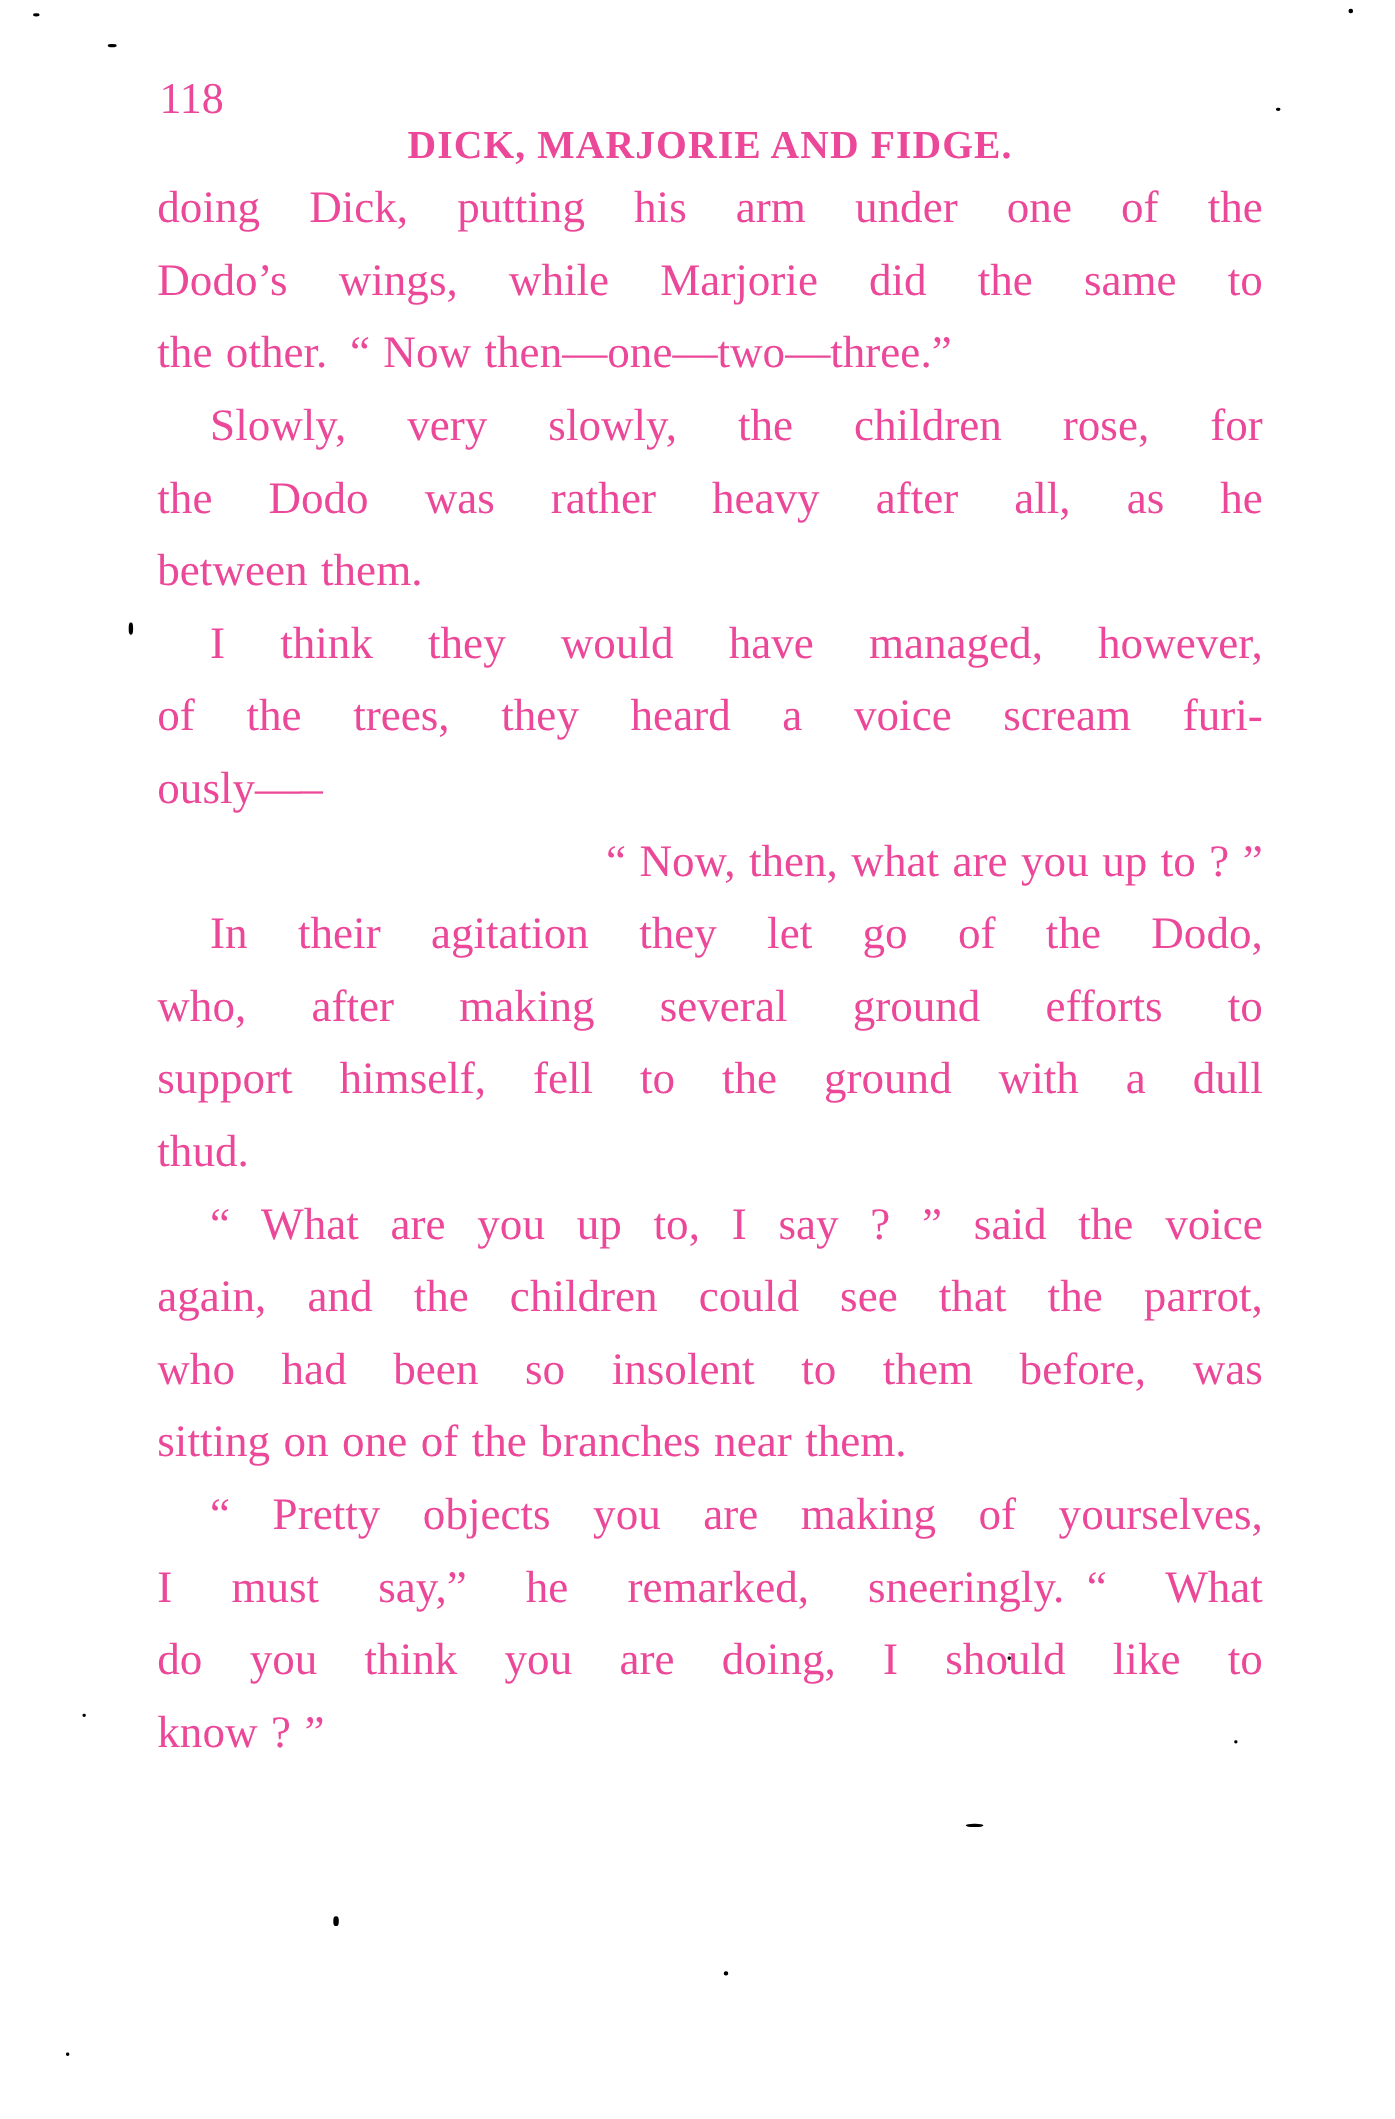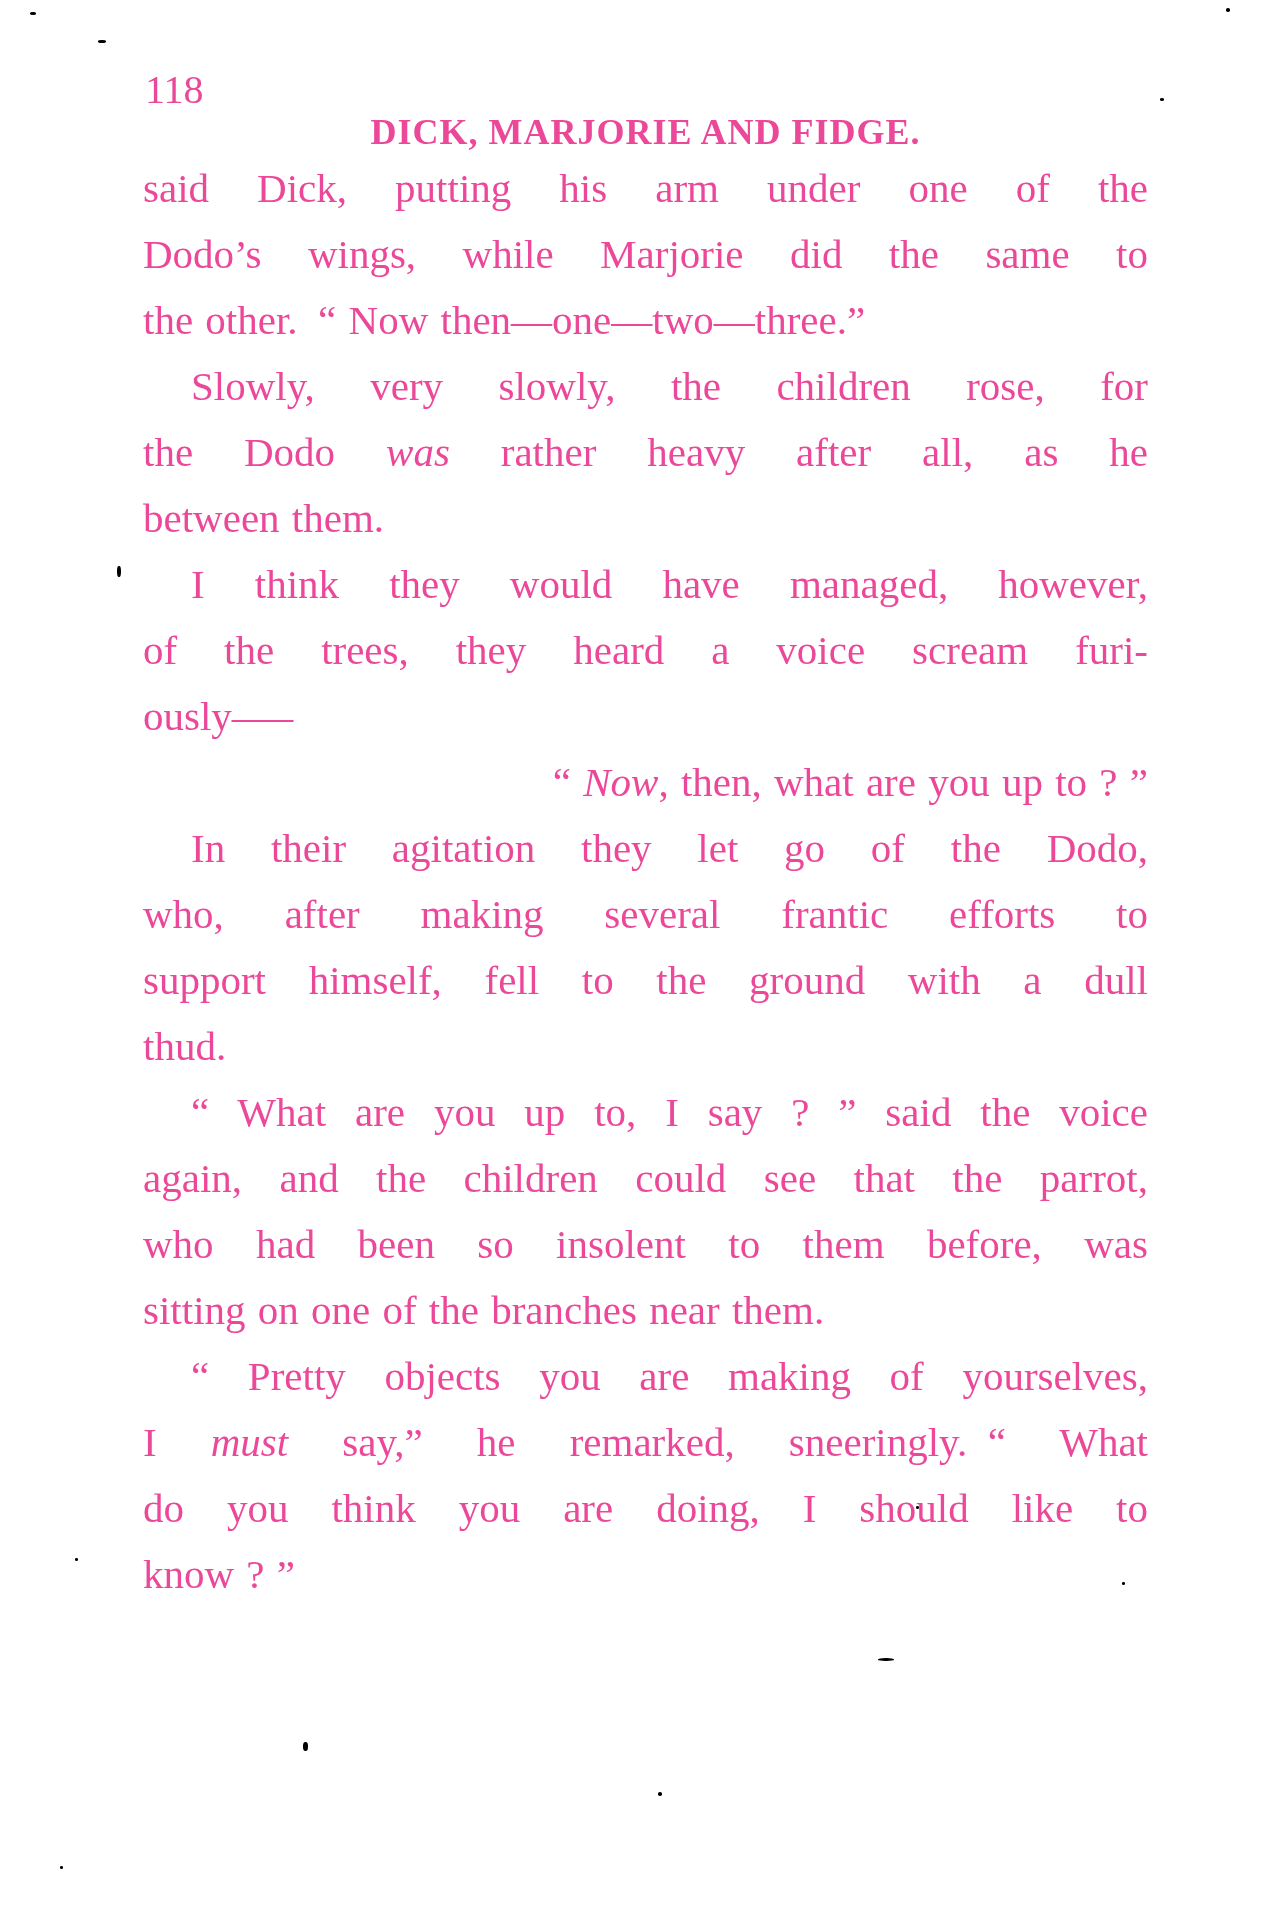--- a/index.html
+++ b/index.html
@@ -35,46 +35,46 @@
     height: 66px;
     line-height: 66px;
     font-size: 41px;
     word-spacing: 2px;
     overflow: hidden;
     text-align: left;
   }
   .line.j { text-align: justify; text-align-last: justify; }
   .line.in { padding-left: 48px; text-align: right; }
   .line.in.j { padding-left: 0; text-indent: 48px; }
-  .it { font-style: italic; }
+  .it { }
   .speck { position: absolute; background: #000; border-radius: 45%; }
 </style>
 </head>
 <body>
 
 <div class="page">
 
   <div class="header-row">
     <div class="page-number">118</div>
     <div class="running-title">DICK, MARJORIE AND FIDGE.</div>
   </div>
 
   <div class="text-block">
-      <div class="line j"><span>said Dick, putting his arm under one of the</span></div>
+      <div class="line j"><span>doing Dick, putting his arm under one of the</span></div>
       <div class="line j"><span>Dodo’s wings, while Marjorie did the same to</span></div>
       <div class="line"><span>the other. “ Now then—one—two—three.”</span></div>
       <div class="line j in"><span>Slowly, very slowly, the children rose, for</span></div>
       <div class="line j"><span>the Dodo </span><span class="it">was</span><span> rather heavy after all, as he</span></div>
       <div class="line"><span>between them.</span></div>
       <div class="line j in"><span>I think they would have managed, however,</span></div>
       <div class="line j"><span>of the trees, they heard a voice scream furi-</span></div>
       <div class="line"><span>ously—–</span></div>
       <div class="line in"><span>“ </span><span class="it">Now</span><span>, then, what are you up to ? ”</span></div>
       <div class="line j in"><span>In their agitation they let go of the Dodo,</span></div>
-      <div class="line j"><span>who, after making several frantic efforts to</span></div>
+      <div class="line j"><span>who, after making several ground efforts to</span></div>
       <div class="line j"><span>support himself, fell to the ground with a dull</span></div>
       <div class="line"><span>thud.</span></div>
       <div class="line j in"><span>“ What are you up to, I say ? ” said the voice</span></div>
       <div class="line j"><span>again, and the children could see that the parrot,</span></div>
       <div class="line j"><span>who had been so insolent to them before, was</span></div>
       <div class="line"><span>sitting on one of the branches near them.</span></div>
       <div class="line j in"><span>“ Pretty objects you are making of yourselves,</span></div>
       <div class="line j"><span>I </span><span class="it">must</span><span> say,” he remarked, sneeringly. “ What</span></div>
       <div class="line j"><span>do you think you are doing, I should like to</span></div>
       <div class="line"><span>know ? ”</span></div>

